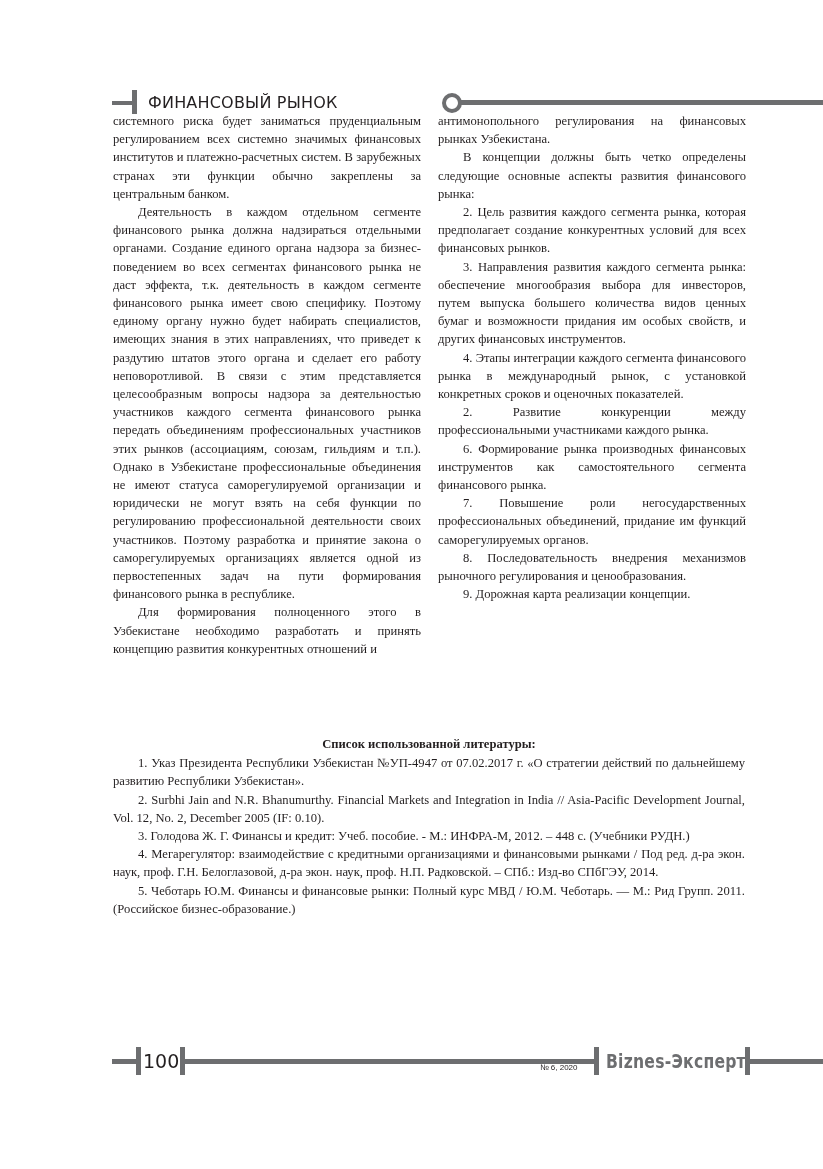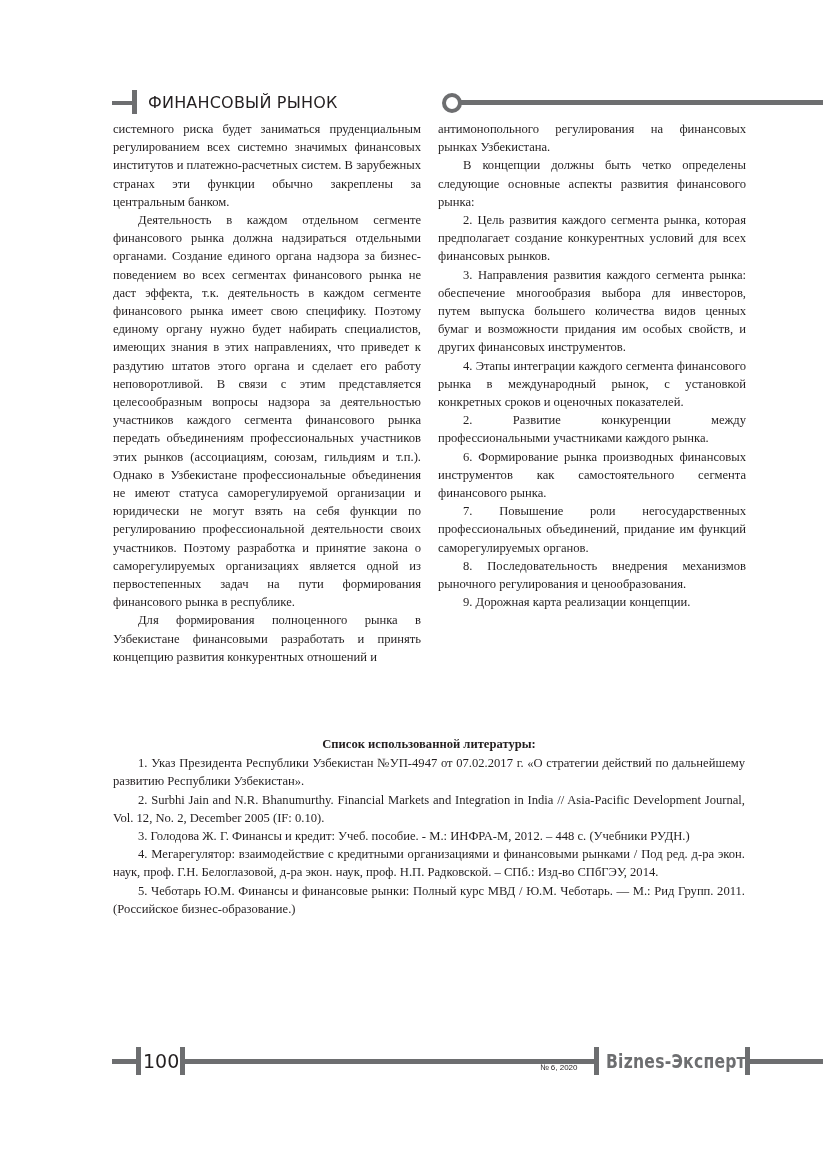--- a/index.html
+++ b/index.html
@@ -8,21 +8,21 @@
 
   
   .hdr { position: absolute; left: 112px; top: 88px; width: 711px; height: 30px; }
   .hdr-stub { position: absolute; left: 0; top: 13px; width: 22px; height: 4px; background: #6d6e70; }
   .hdr-bar { position: absolute; left: 20px; top: 2px; width: 5px; height: 24px; background: #6d6e70; }
   .hdr-title { position: absolute; left: 36px; top: 0px; font-family: "DejaVu Sans", sans-serif; font-size: 16px; letter-spacing: 0.2px; color: #231f20; white-space: nowrap; line-height: 30px; }
   .hdr-ring { position: absolute; left: 330px; top: 5px; width: 12px; height: 12px; border: 4px solid #6d6e70; border-radius: 50%; background: #fff; }
   .hdr-line { position: absolute; left: 348px; top: 12px; right: 0; height: 5px; background: #6d6e70; }
 
   
-  .col { position: absolute; top: 120px; width: 308px; font-size: 12.6px; line-height: 18.2px; text-align: justify; }
+  .col { position: absolute; top: 112px; width: 308px; font-size: 12.6px; line-height: 18.2px; text-align: justify; }
   .col-left { left: 113px; }
   .col-right { left: 438px; }
   .col p { margin: 0; text-indent: 25px; hyphens: manual; }
   .col p.noindent { text-indent: 0; }
 
   
   .refs { position: absolute; left: 113px; top: 735px; width: 632px; font-size: 12.6px; line-height: 18.2px; text-align: justify; }
   .refs-title { text-align: center; font-weight: bold; margin: 0 0 1px 0; }
   .refs p { margin: 0; text-indent: 25px; }
 
@@ -46,21 +46,21 @@
   <div class="hdr-stub"></div>
   <div class="hdr-bar"></div>
   <div class="hdr-title">ФИНАНСОВЫЙ РЫНОК</div>
   <div class="hdr-ring"></div>
   <div class="hdr-line"></div>
 </div>
 
 <div class="col col-left serif">
   <p class="noindent">системного риска будет заниматься пруденциальным регулированием всех системно значимых финансовых институтов и платежно-расчетных систем. В зарубежных странах эти функции обычно закреплены за центральным банком.</p>
   <p>Деятельность в каждом отдельном сегменте финансового рынка должна надзираться  отдельными органами. Создание единого органа надзора за бизнес- поведением во всех сегментах финансового рынка не даст эффекта, т.к. деятельность в каждом сегменте финансового рынка имеет свою специфику. Поэтому единому органу нужно будет набирать специалистов, имеющих знания в этих направлениях, что приведет к раздутию штатов этого органа и сделает его работу неповоротливой. В связи с этим представляется целесообразным вопросы надзора за деятельностью участников каждого сегмента финансового рынка передать объединениям профессиональных участников этих рынков (ассоциациям, союзам, гильдиям и т.п.). Однако в Узбекистане профессиональные объединения не имеют статуса саморегулируемой организации и  юридически не могут взять на себя функции по регулированию профессиональной деятельности своих участников. Поэтому разработка и принятие закона о саморегулируемых организациях является одной из первостепенных задач на пути формирования финансового рынка в республике.</p>
-  <p>Для формирования полноценного рынка в Узбекистане финансовыми разработать и принять концепцию развития конкурентных отношений и</p>
+  <p>Для формирования полноценного этого в Узбекистане необходимо разработать и принять концепцию развития конкурентных отношений и</p>
 </div>
 
 <div class="col col-right serif">
   <p class="noindent">антимонопольного регулирования на финансовых рынках Узбекистана.</p>
   <p>В концепции должны быть четко определены следующие основные аспекты развития финансового рынка:</p>
   <p>2. Цель развития каждого сегмента рынка, которая предполагает создание конкурентных условий для всех финансовых рынков.</p>
   <p>3. Направления развития каждого сегмента рынка: обеспечение многообразия выбора для инвесторов, путем выпуска большего количества видов ценных бумаг и возможности придания им особых свойств, и других финансовых инструментов.</p>
   <p>4. Этапы интеграции каждого сегмента финансового рынка в международный рынок, с установкой конкретных сроков и оценочных показателей.</p>
   <p>2. Развитие конкуренции между профессиональными участниками каждого рынка.</p>
   <p>6. Формирование рынка производных финансовых инструментов как самостоятельного сегмента финансового рынка.</p>

